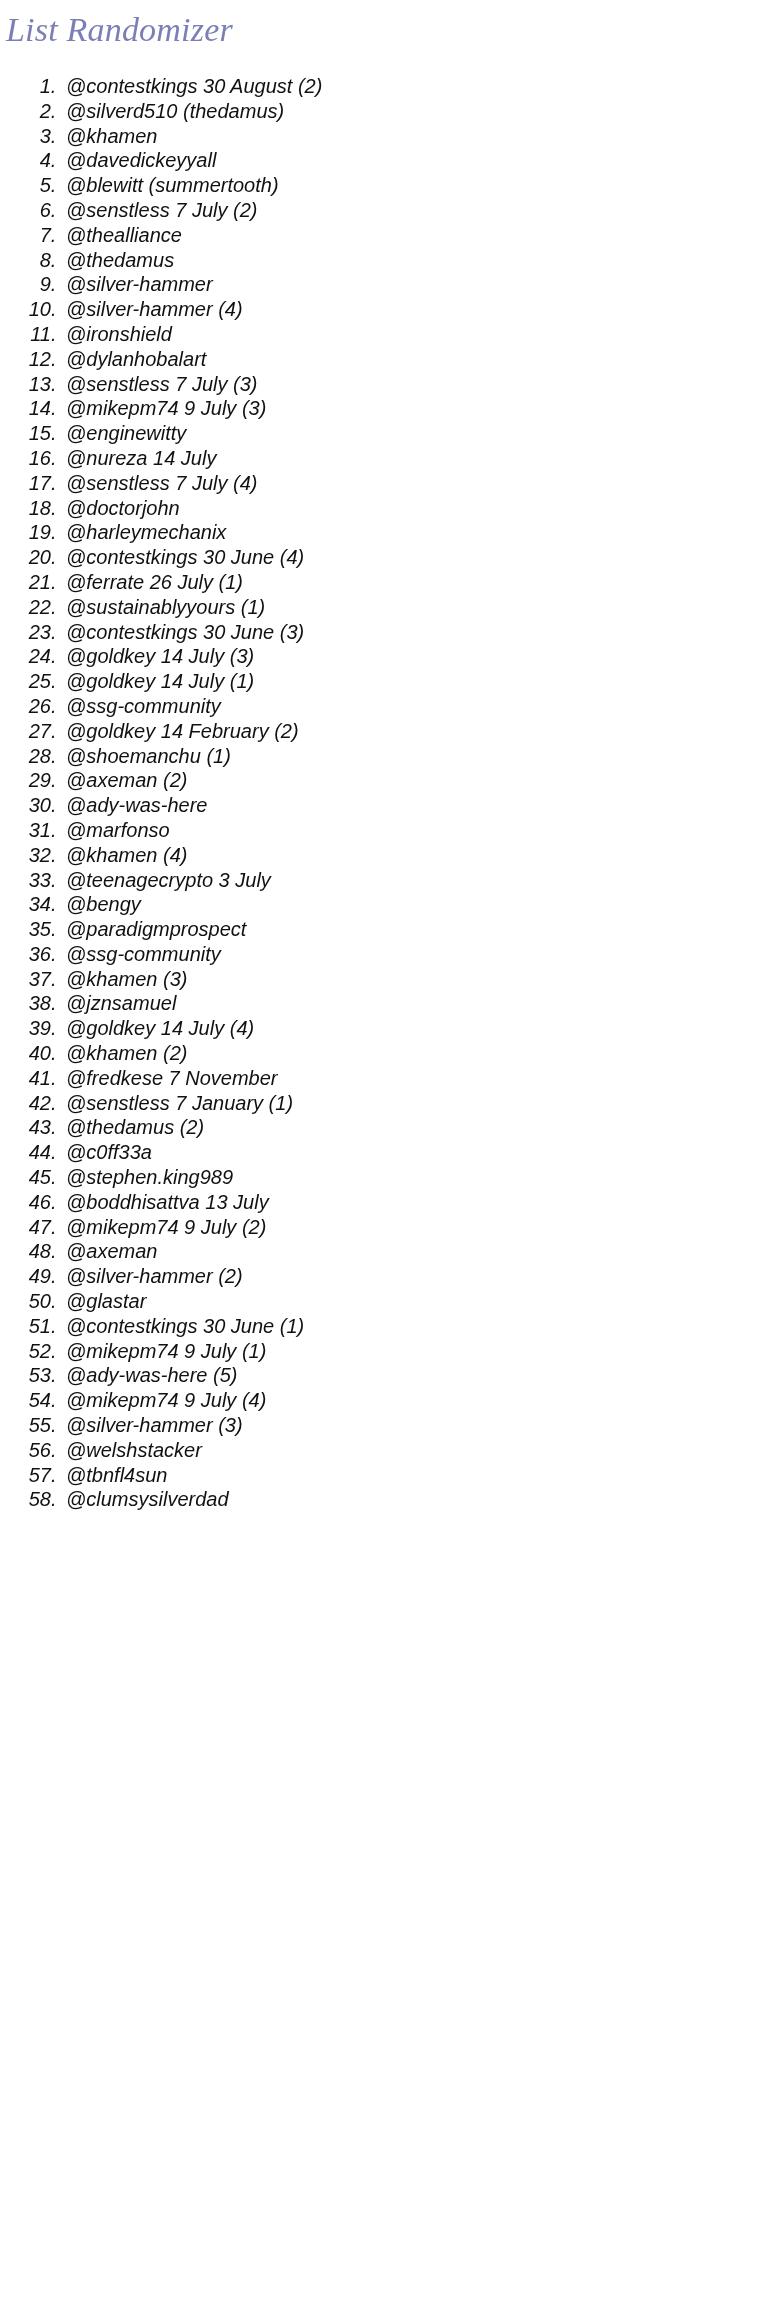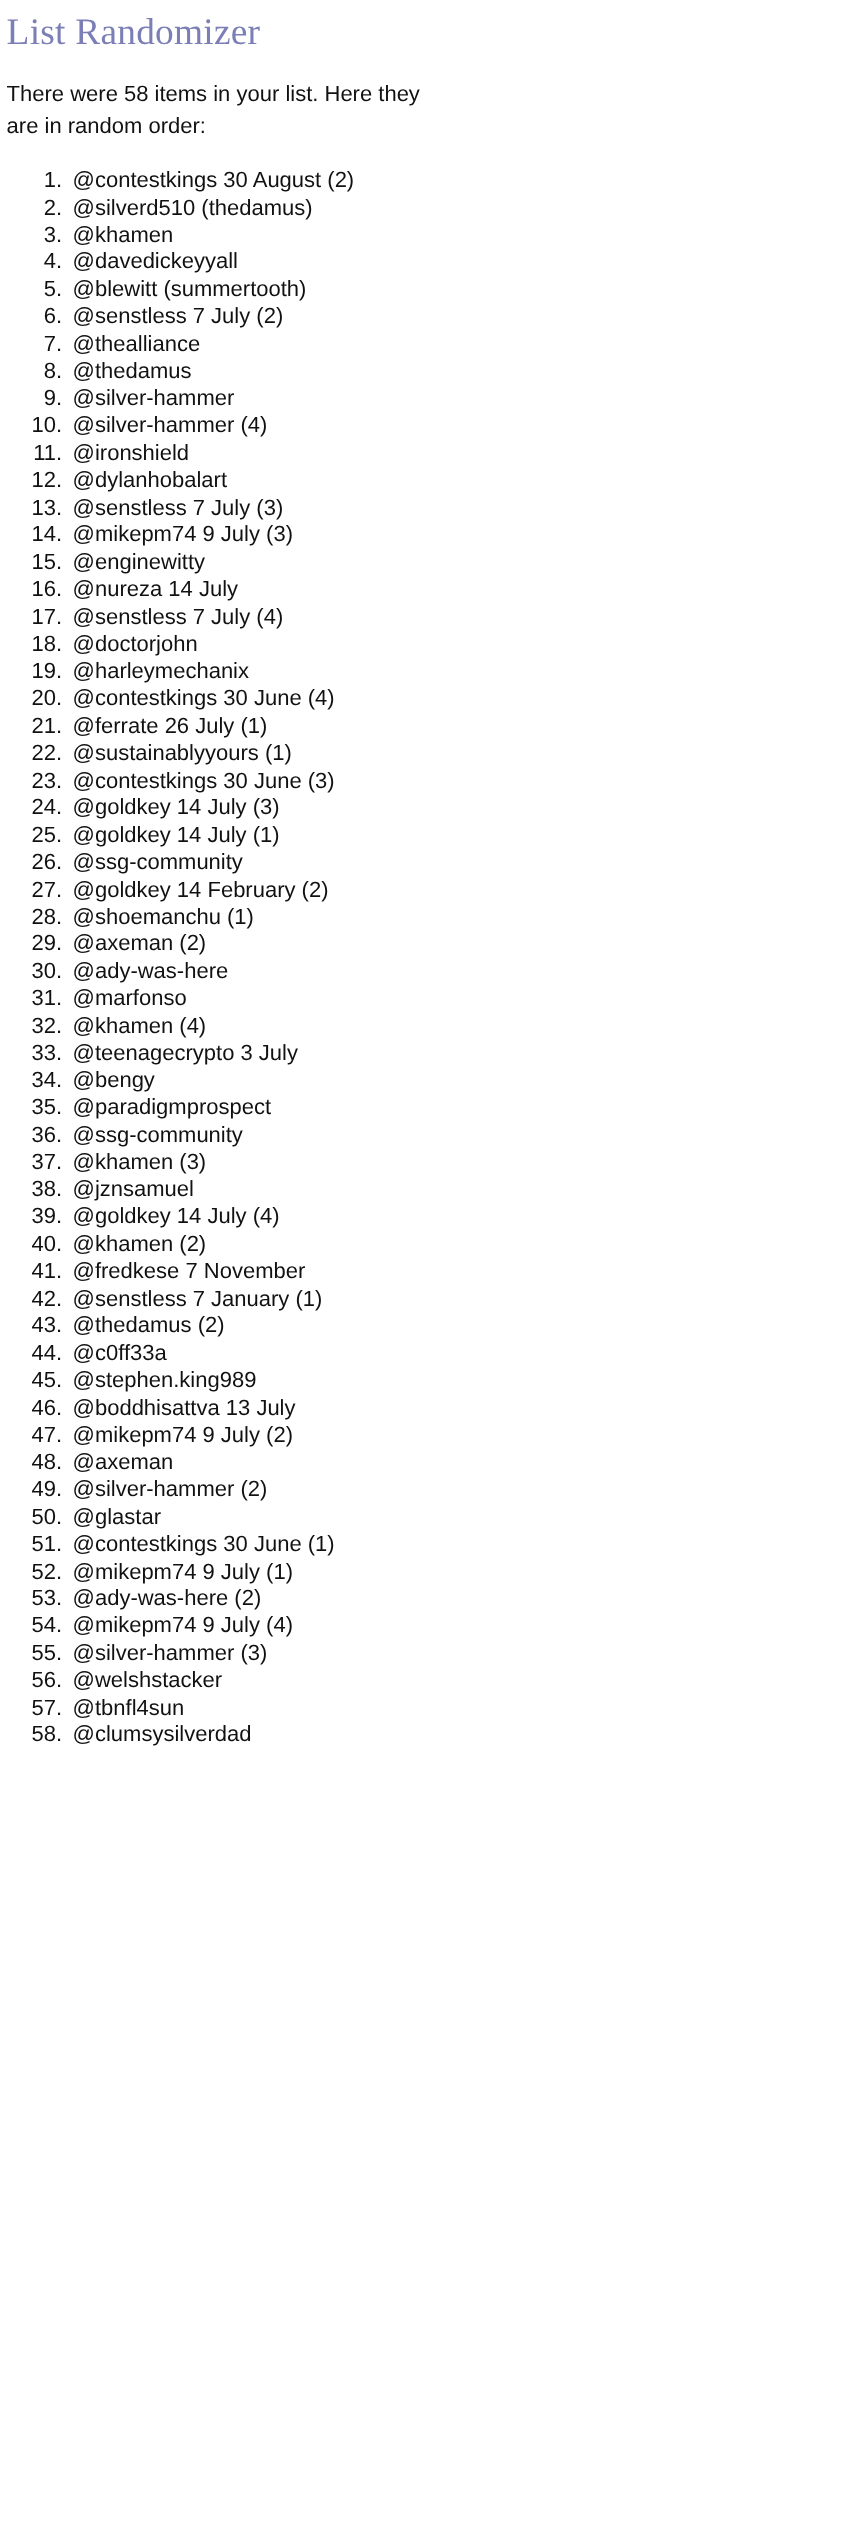--- a/index.html
+++ b/index.html
@@ -12,20 +12,21 @@
     width: 768px;
     min-height: 2311px;
     font-family: "Liberation Sans", sans-serif;
     color: #111111;
     -webkit-font-smoothing: antialiased;
   }
   .page {
     width: 691px;
     box-sizing: border-box;
     padding: 0;
+    font-style: italic;
   }
   .page-title {
     font-family: "Liberation Serif", serif;
     font-size: 34px;
     font-weight: normal;
     color: #7b7fb5;
     margin: 0;
     padding: 8px 0 0 6px;
     line-height: 44px;
     letter-spacing: 0.2px;
@@ -52,21 +53,20 @@
   }
   .rand-list li::marker {
     color: #111111;
   }
 </style>
 </head>
 <body>
 
 <div class="page">
   <h1 class="page-title">List Randomizer</h1>
-  <p class="intro">There were 58 items in your list. Here they are in random order:</p>
   <ol class="rand-list">
       <li>@contestkings 30 August (2)</li>
       <li>@silverd510 (thedamus)</li>
       <li>@khamen</li>
       <li>@davedickeyyall</li>
       <li>@blewitt (summertooth)</li>
       <li>@senstless 7 July (2)</li>
       <li>@thealliance</li>
       <li>@thedamus</li>
       <li>@silver-hammer</li>
@@ -106,20 +106,20 @@
       <li>@thedamus (2)</li>
       <li>@c0ff33a</li>
       <li>@stephen.king989</li>
       <li>@boddhisattva 13 July</li>
       <li>@mikepm74 9 July (2)</li>
       <li>@axeman</li>
       <li>@silver-hammer (2)</li>
       <li>@glastar</li>
       <li>@contestkings 30 June (1)</li>
       <li>@mikepm74 9 July (1)</li>
-      <li>@ady-was-here (2)</li>
+      <li>@ady-was-here (5)</li>
       <li>@mikepm74 9 July (4)</li>
       <li>@silver-hammer (3)</li>
       <li>@welshstacker</li>
       <li>@tbnfl4sun</li>
       <li>@clumsysilverdad</li>
     </ol>
 </div>
 
 </body></html>

